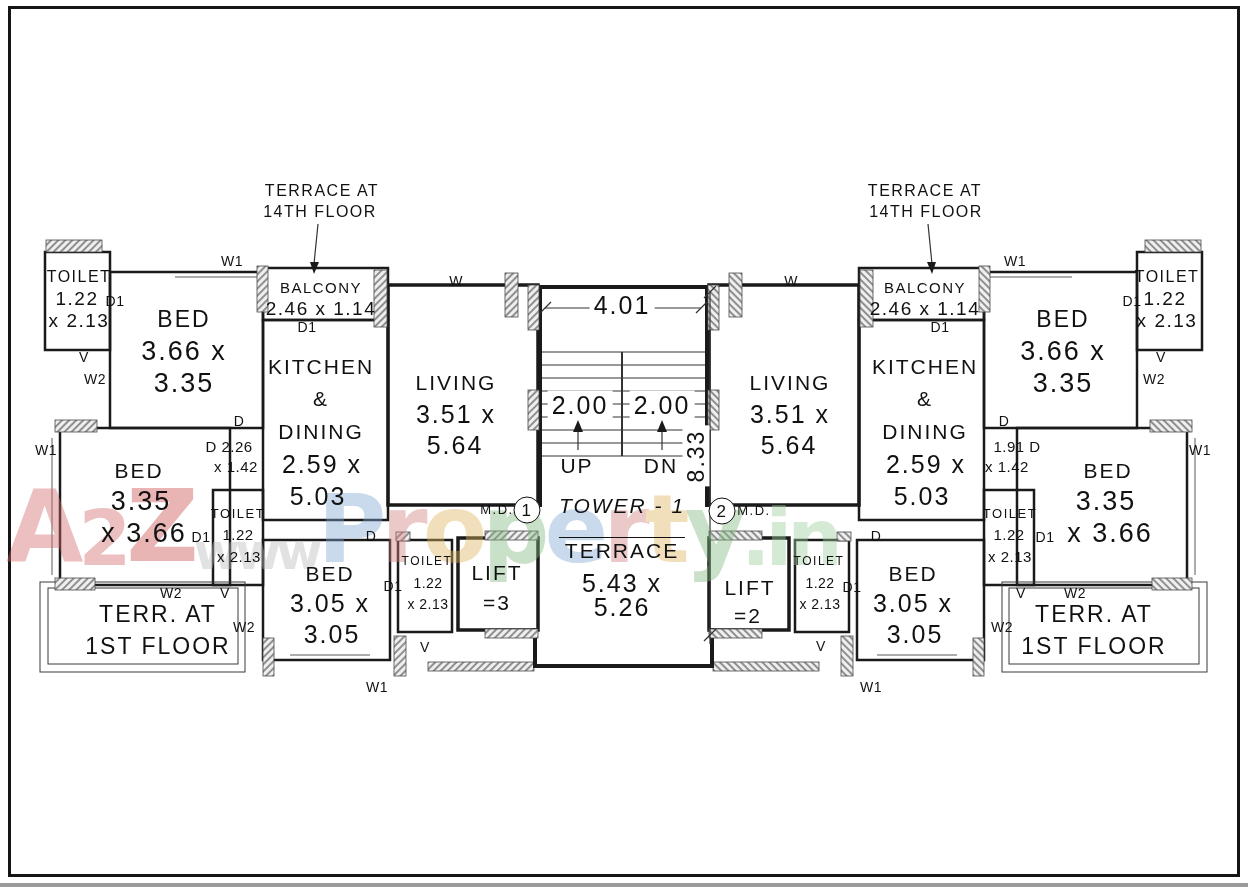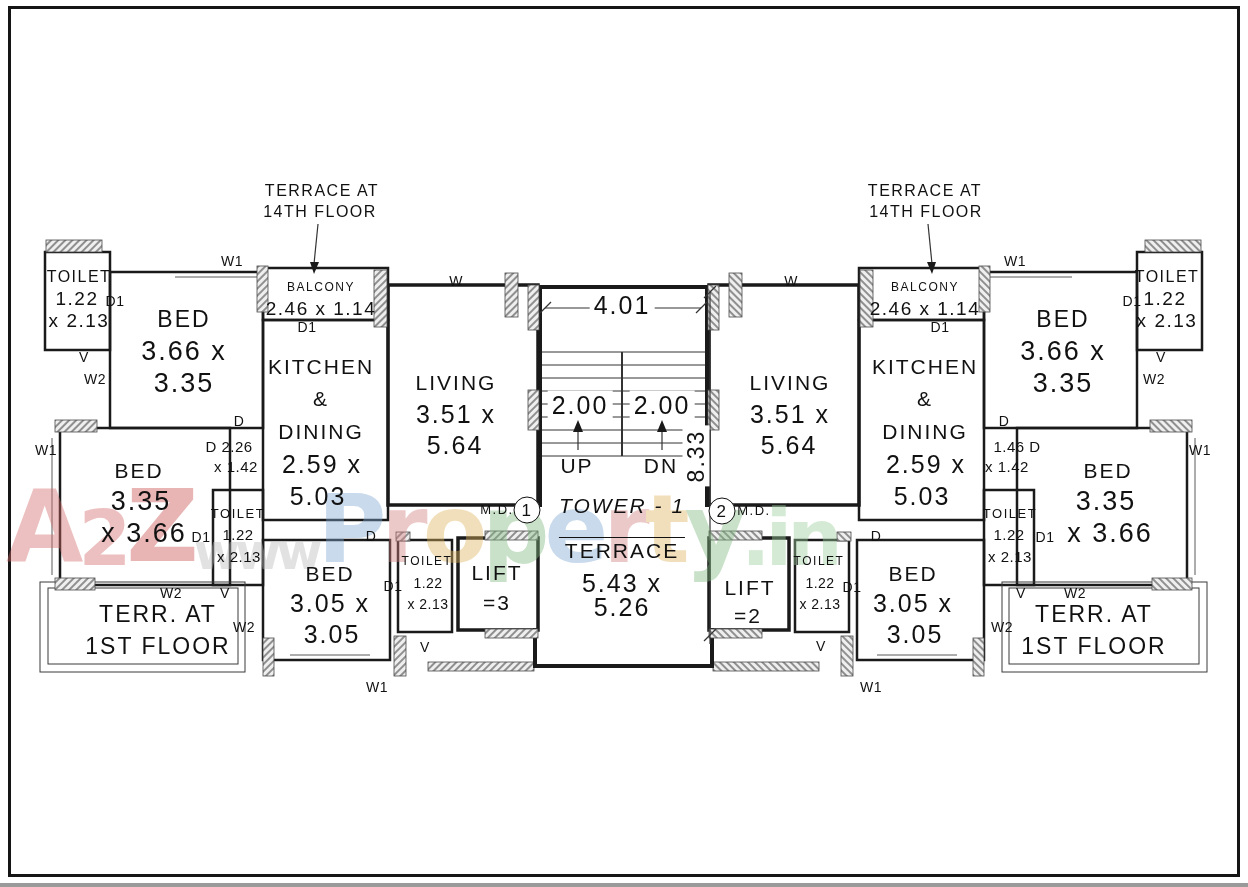--- a/index.html
+++ b/index.html
@@ -22,21 +22,21 @@
       font-family:"DejaVu Sans",sans-serif;font-weight:bold;line-height:1;}
   .lb{position:absolute;transform:translate(-50%,-50%);white-space:nowrap;z-index:4;
       letter-spacing:1.5px;}
   .vtext{transform:translate(-50%,-50%) rotate(-90deg);}
   .bgw{background:#fff;padding:0 4px;}
   .ul{border-bottom:1.8px solid #111;padding-bottom:19px;font-style:italic;}
   .circ{width:27px;height:27px;border:1.6px solid #111;border-radius:50%;
         display:flex;align-items:center;justify-content:center;font-size:17px;
         box-sizing:border-box;background:#fff;}
   .fs12{font-size:12px;}.fs13{font-size:13px;}.fs14{font-size:14px;letter-spacing:.5px;}
-  .fs15{font-size:15px;letter-spacing:.5px;}.fs16{font-size:16px;}.fs17{font-size:12px;}
+  .fs15{font-size:15px;letter-spacing:.5px;}.fs16{font-size:16px;}.fs17{font-size:15px;}
   .fs19{font-size:19px;}.fs21{font-size:21px;letter-spacing:2px;}
   .fs23{font-size:23px;letter-spacing:2px;}.fs25{font-size:25px;letter-spacing:2px;}
   .fs27{font-size:27px;letter-spacing:2px;}
   #title{position:absolute;left:20px;top:792px;z-index:4;}
   #title .t1{display:inline-block;font-size:26px;letter-spacing:2px;font-variant:small-caps;
              border-bottom:1.6px solid #333;padding:0 30px 3px 0;}
   #title .t2{display:block;margin-top:9px;font-size:26px;letter-spacing:2px;font-variant:small-caps;
              border-bottom:1.2px solid #9a9a9a;padding:0 10px 3px 0;width:fit-content;}
 </style>
 </head>
@@ -268,21 +268,21 @@
   <span class="lb fs14" style="left:377px;top:687px">W1</span>
   <span class="lb fs14" style="left:456px;top:281px">W</span>
 
   <span class="lb fs14" style="left:791px;top:281px">W</span>
   <span class="lb fs14" style="left:1015px;top:261px">W1</span>
   <span class="lb fs14" style="left:1132px;top:301px">D1</span>
   <span class="lb fs14" style="left:1161px;top:357px">V</span>
   <span class="lb fs14" style="left:1154px;top:379px">W2</span>
   <span class="lb fs14" style="left:1200px;top:450px">W1</span>
   <span class="lb fs14" style="left:1004px;top:421px">D</span>
-  <span class="lb fs15" style="left:1017px;top:446px">1.46 D</span>
+  <span class="lb fs15" style="left:1017px;top:446px">1.91 D</span>
   <span class="lb fs15" style="left:1007px;top:466px">x 1.42</span>
   <span class="lb fs14" style="left:940px;top:327px">D1</span>
   <span class="lb fs14" style="left:1045px;top:537px">D1</span>
   <span class="lb fs14" style="left:876px;top:536px">D</span>
   <span class="lb fs14" style="left:1075px;top:593px">W2</span>
   <span class="lb fs14" style="left:1021px;top:593px">V</span>
   <span class="lb fs14" style="left:1002px;top:627px">W2</span>
   <span class="lb fs14" style="left:852px;top:587px">D1</span>
   <span class="lb fs14" style="left:821px;top:646px">V</span>
   <span class="lb fs14" style="left:871px;top:687px">W1</span>

